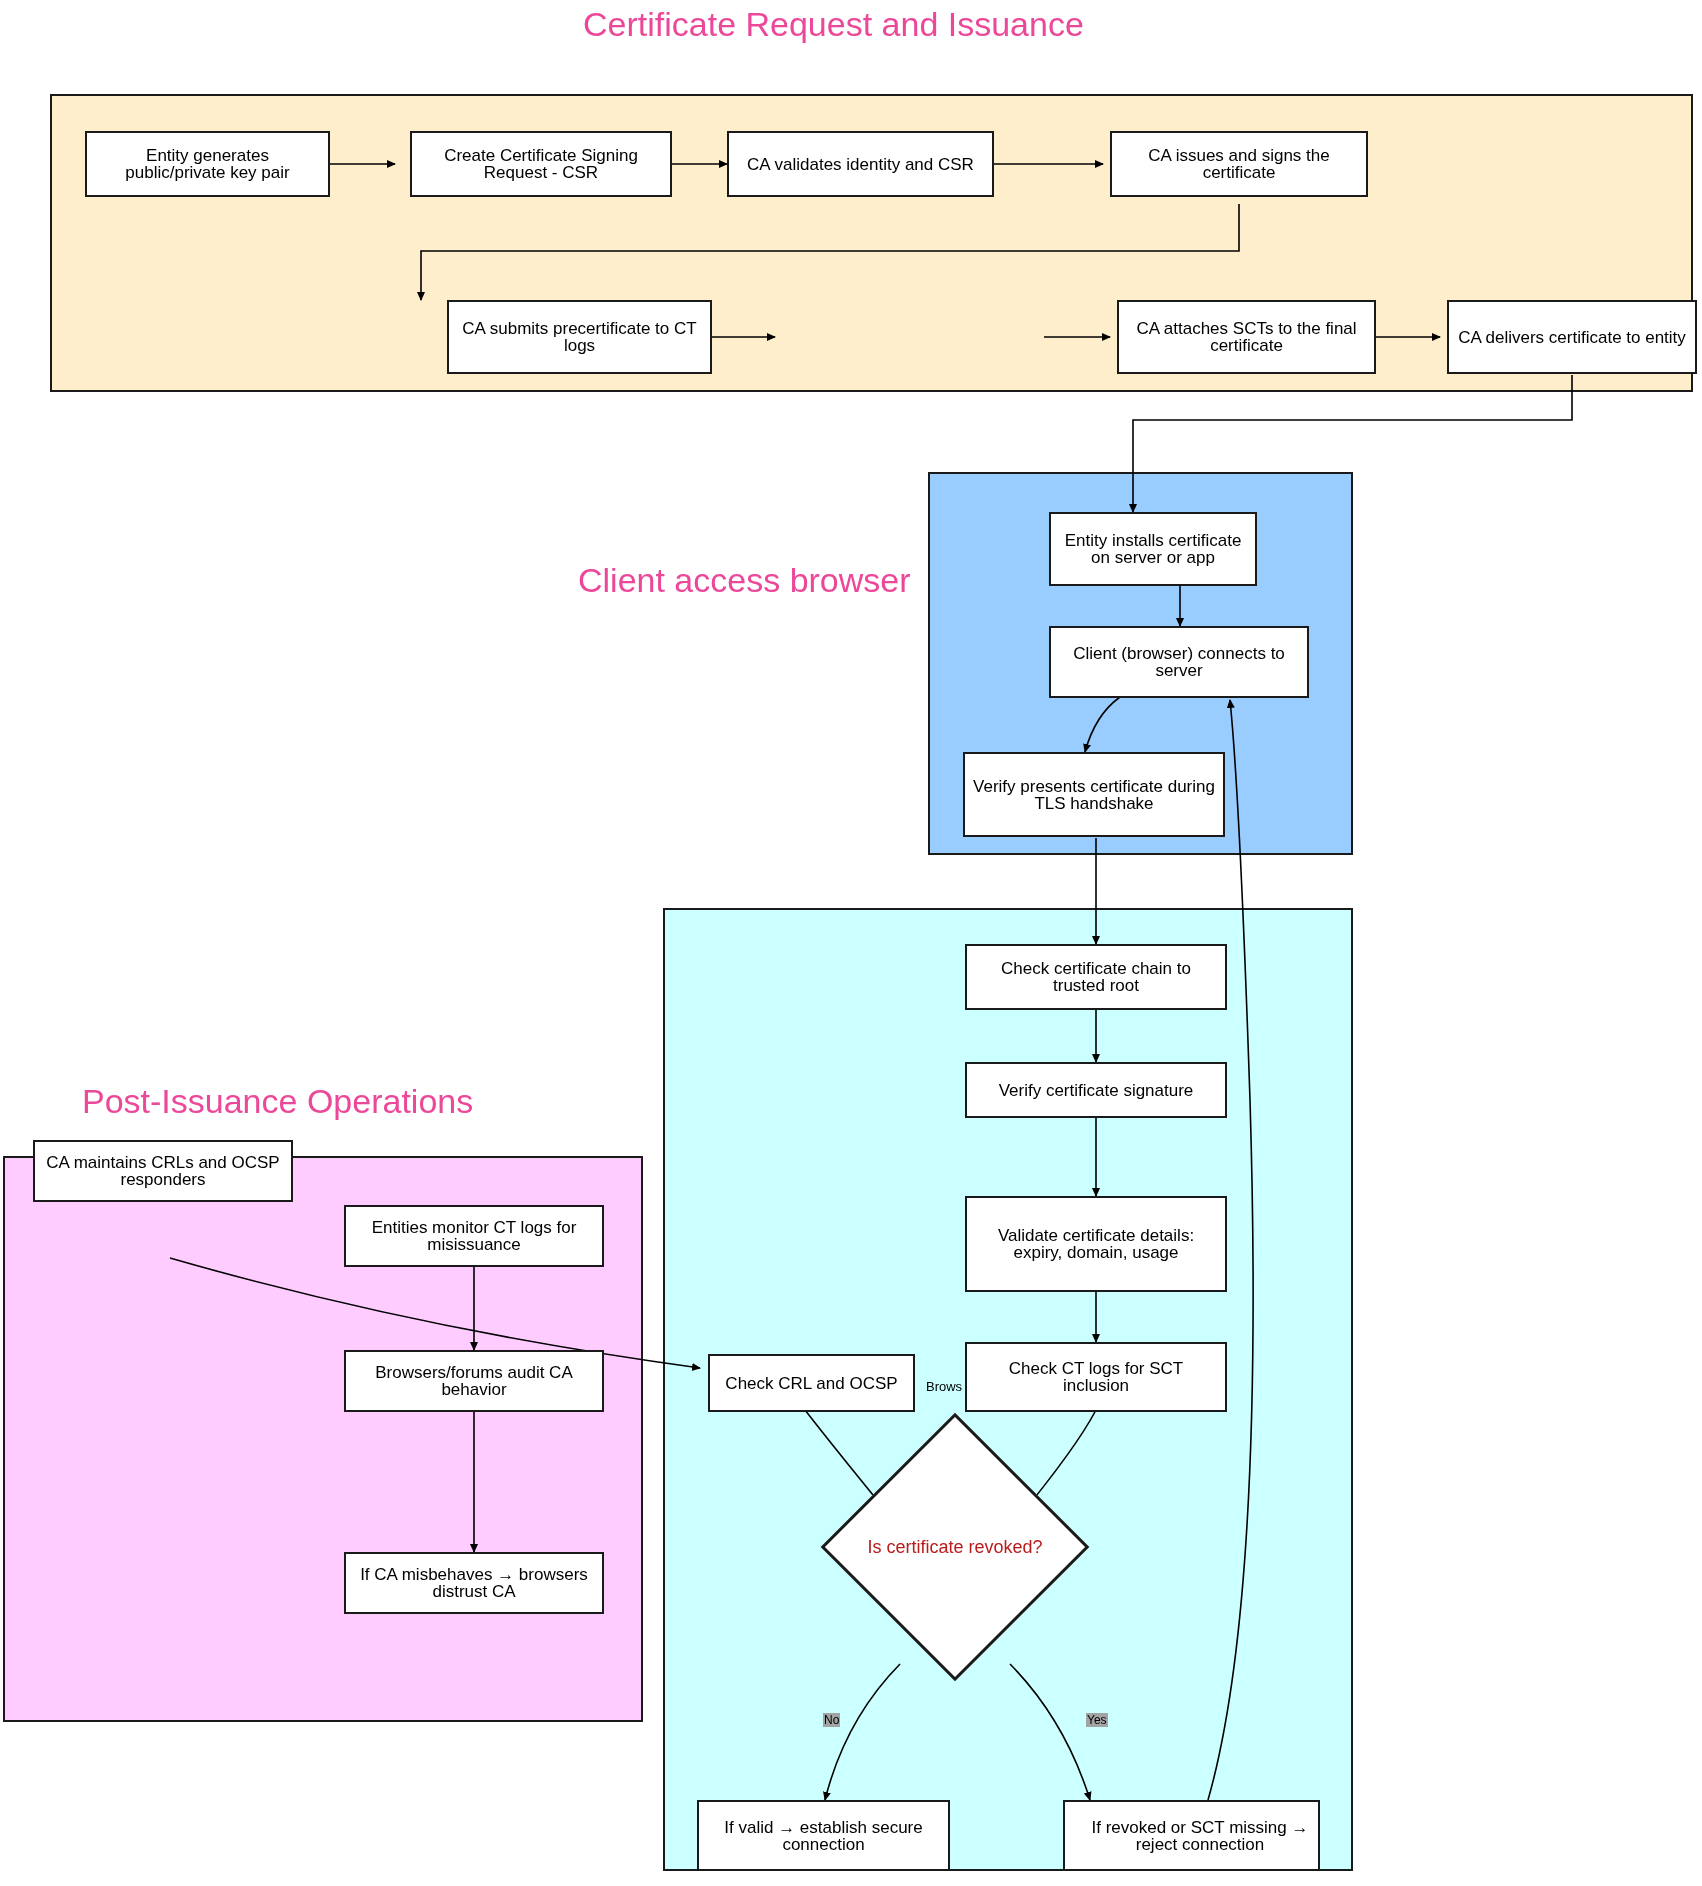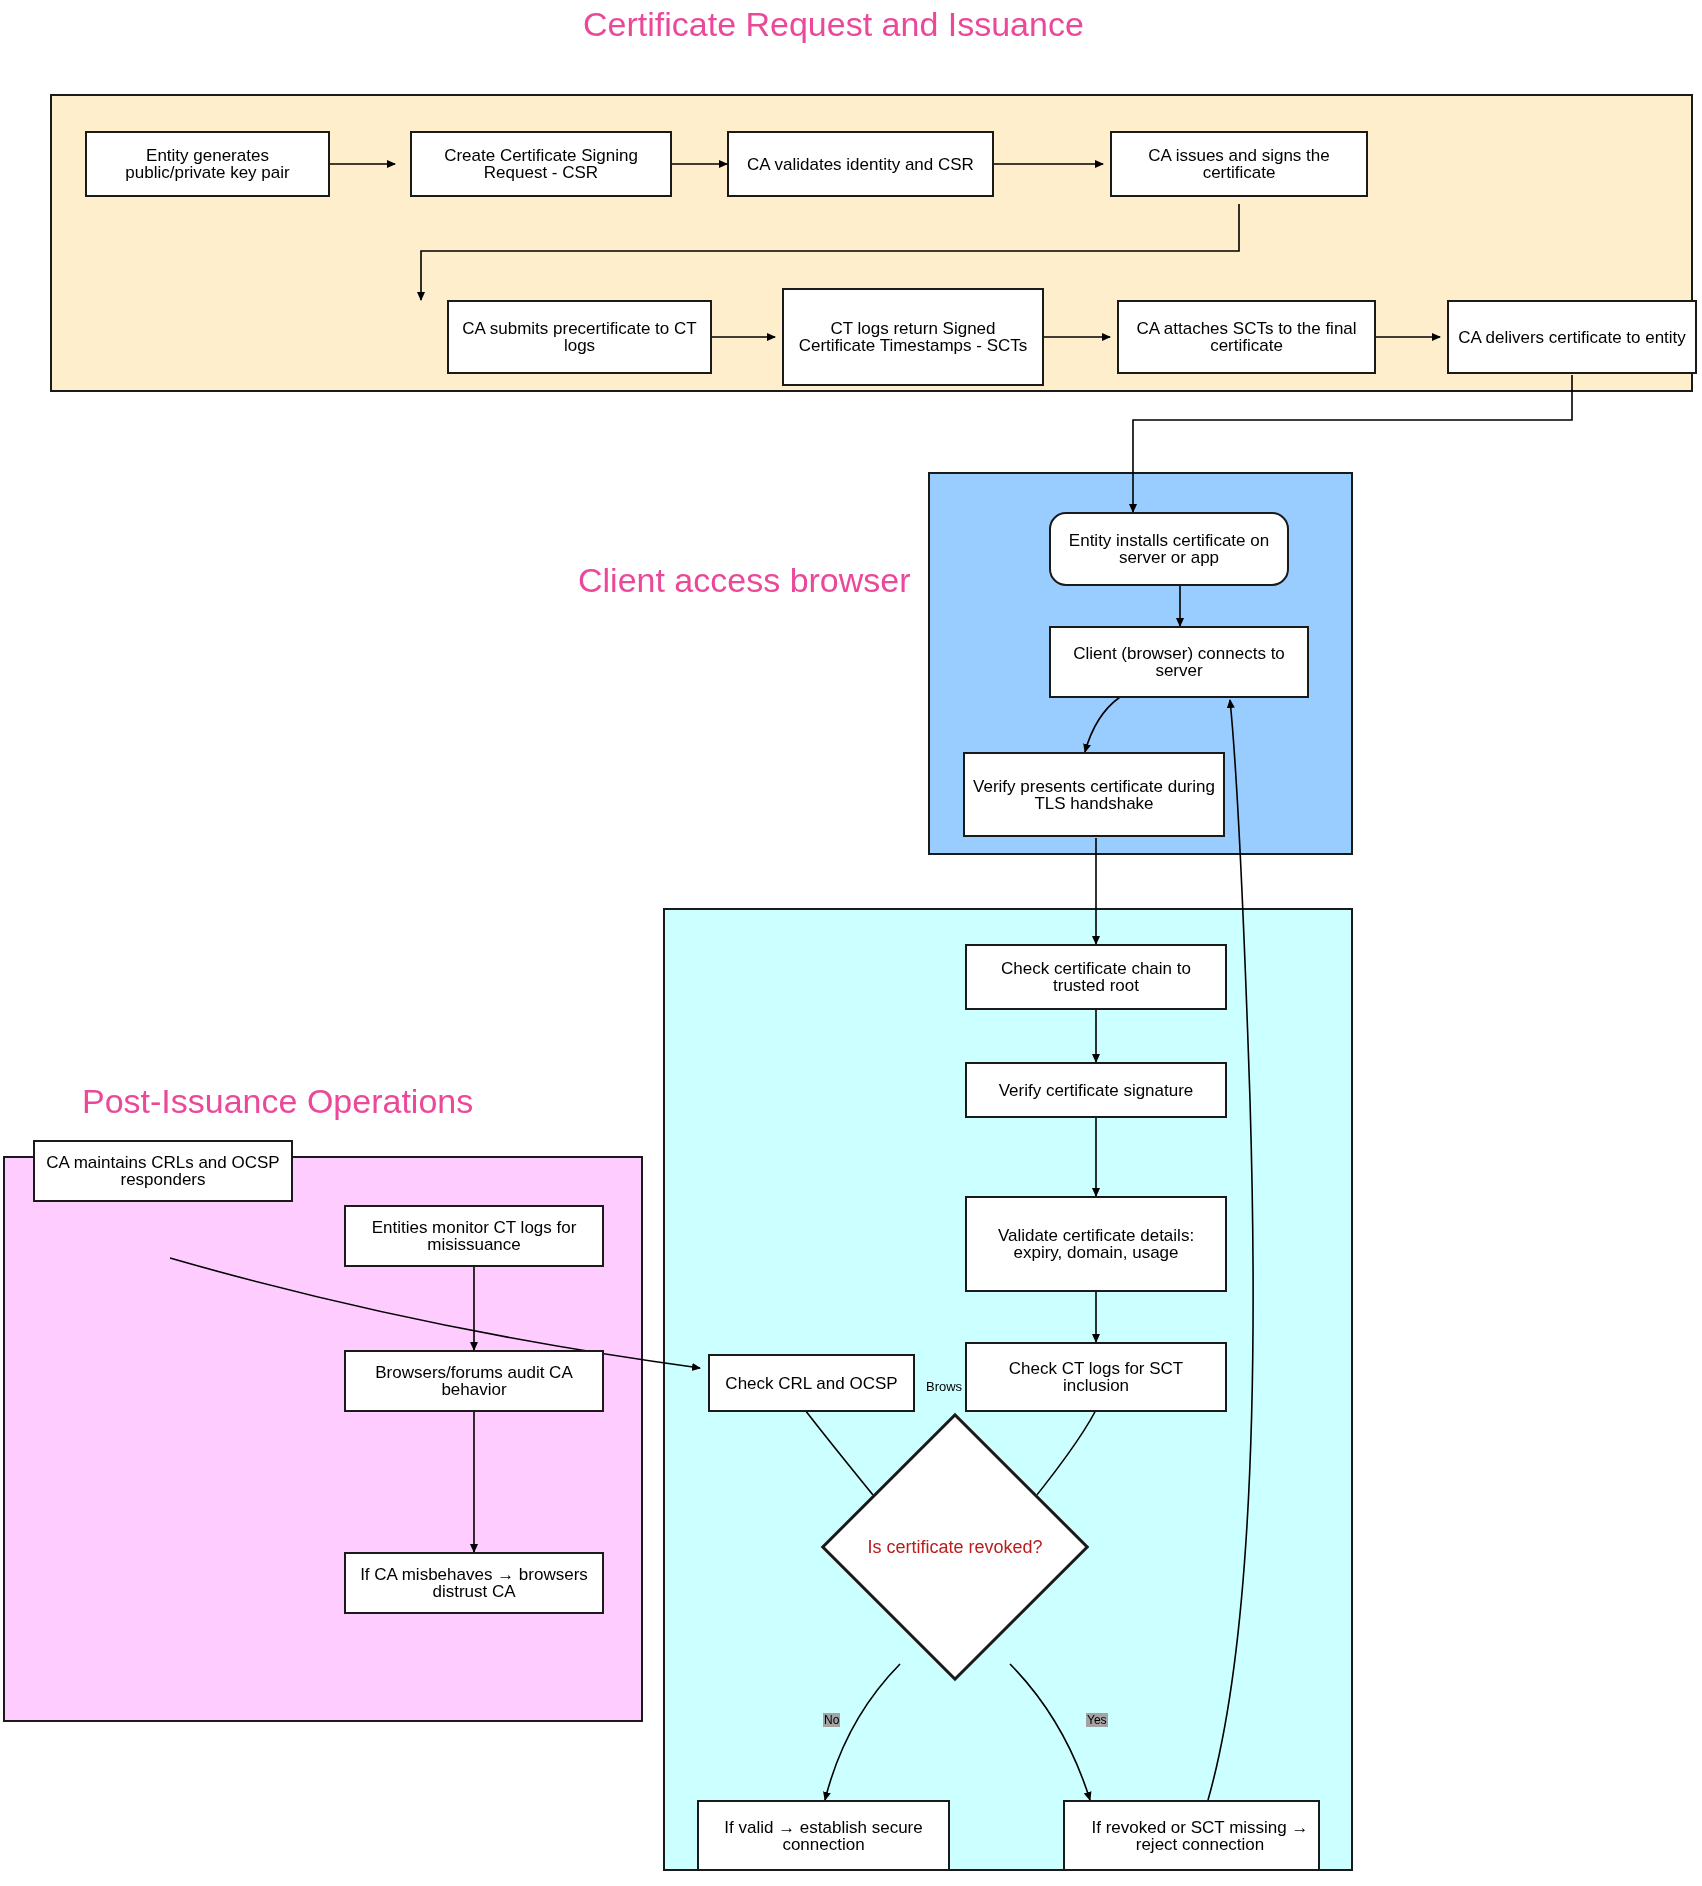--- a/index.html
+++ b/index.html
@@ -163,27 +163,26 @@
   <div class="node" style="left:85px; top:131px; width:245px; height:66px;">Entity generates public/private key pair</div>
 
   <div class="node" style="left:410px; top:131px; width:262px; height:66px;">Create Certificate Signing Request - CSR</div>
 
   <div class="node" style="left:727px; top:131px; width:267px; height:66px;">CA validates identity and CSR</div>
 
   <div class="node" style="left:1110px; top:131px; width:258px; height:66px;">CA issues and signs the certificate</div>
 
   <div class="node" style="left:447px; top:300px; width:265px; height:74px;">CA submits precertificate to CT logs</div>
 
-  <div class="node" style="left:782px; top:288px; width:262px; height:98px;">CT logs return Signed Certificate Timestamps - SCTs</div>
 
   <div class="node" style="left:1117px; top:300px; width:259px; height:74px;">CA attaches SCTs to the final certificate</div>
 
   <div class="node" style="left:1447px; top:300px; width:250px; height:74px;">CA delivers certificate to entity</div>
 
-  <div class="node" style="left:1049px; top:512px; width:240px; height:74px;border-radius:17px;">Entity installs certificate on server or app</div>
+  <div class="node" style="left:1049px; top:512px; width:208px; height:74px;">Entity installs certificate on server or app</div>
 
   <div class="node" style="left:1049px; top:626px; width:260px; height:72px;">Client (browser) connects to server</div>
 
   <div class="node" style="left:963px; top:752px; width:262px; height:85px;">Verify presents certificate during TLS handshake</div>
 
   <div class="node" style="left:965px; top:944px; width:262px; height:66px;">Check certificate chain to trusted root</div>
 
   <div class="node" style="left:965px; top:1062px; width:262px; height:56px;">Verify certificate signature</div>
 
   <div class="node" style="left:965px; top:1196px; width:262px; height:96px;">Validate certificate details: expiry, domain, usage</div>

